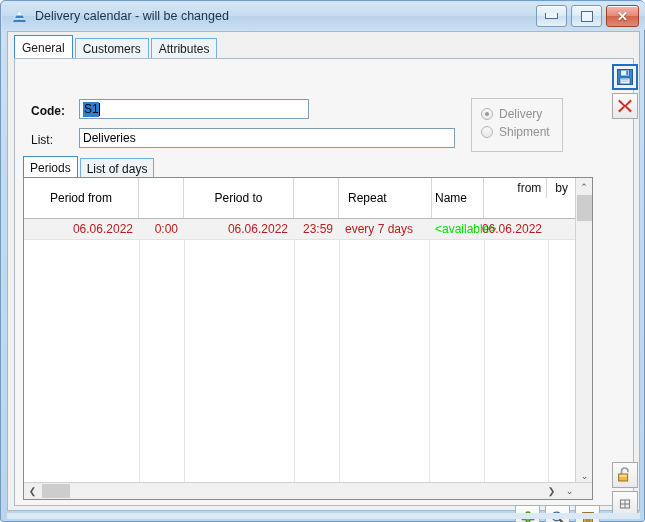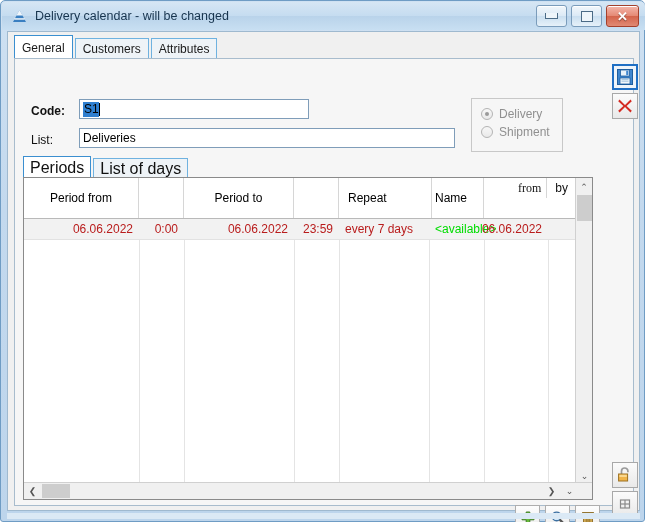--- a/index.html
+++ b/index.html
@@ -201,21 +201,21 @@
     left: 8px; top: 97px;
     height: 22px;
     display: flex;
     align-items: flex-end;
     gap: 2px;
   }
   .itab {
     box-sizing: border-box;
     height: 20px;
     padding: 0 6px;
-    font-size: 16px;
+    font-size: 12px;
     color: #111111;
     display: flex; align-items: center;
     border: 1px solid #6fb2e0;
     border-bottom: none;
     background: #eef3f7;
     line-height: 1;
   }
   .itab.active {
     background: #ffffff;
     height: 22px;
@@ -270,21 +270,20 @@
     height: 20px;
     display: flex;
   }
   #hgroup-active .sub-from {
     width: 64px;
     display: flex; align-items: center; justify-content: flex-end;
     padding-right: 5px;
     font-size: 12px; color: #111;
     border-right: 1px solid #d6d6d6;
     box-sizing: border-box;
-    font-family: Liberation Serif, serif;
   }
   #hgroup-active .sub-by {
     width: 29px;
     display: flex; align-items: center; justify-content: center;
     font-size: 12px; color: #111;
     box-sizing: border-box;
   }
 
   #grid-body {
     position: relative;

